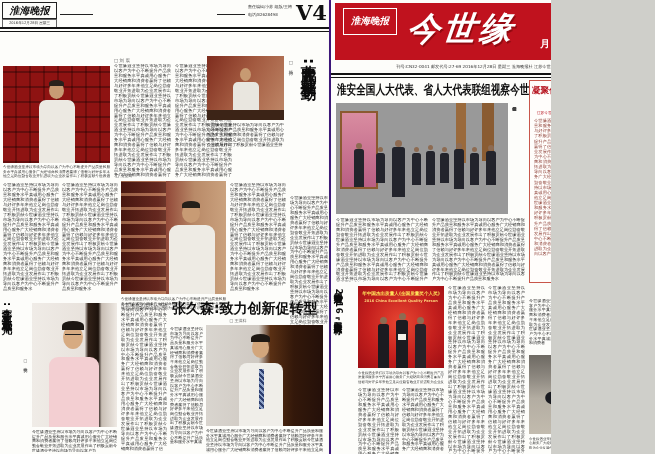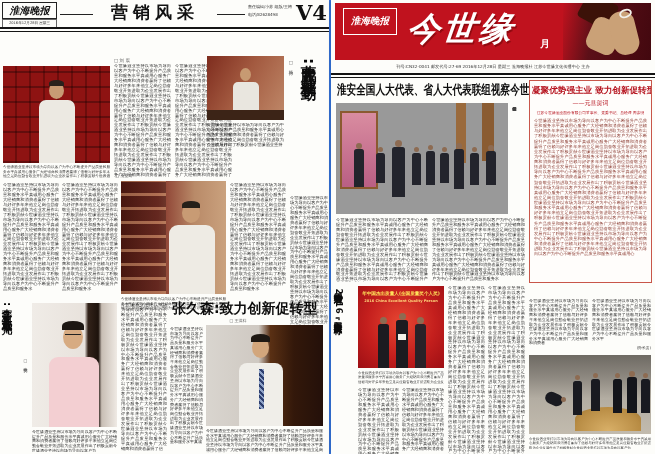--- a/index.html
+++ b/index.html
@@ -1,16 +1,16 @@
 <!DOCTYPE html>
 <html><head>
 <meta charset="utf-8">
 <style>
   html,body{margin:0;padding:0;background:#cfcfca;}
-  .canvas{position:relative;width:655px;height:454px;background:#3b82f6;font-family:"DejaVu Sans",sans-serif;overflow:hidden;}
+  .canvas{position:relative;width:551px;height:454px;background:#4c1d95;font-family:"DejaVu Sans",sans-serif;overflow:hidden;}
   .page{position:absolute;top:0;height:454px;background:#fdfdfa;box-shadow:0 0 3px rgba(0,0,0,.35);border-bottom:1px solid #bbb;}
   .pl{left:0;width:329px;}
   .pr{left:331px;width:324px;}
   .abs{position:absolute;}
   
   .t4{position:absolute;font-size:4px;color:#333;line-height:1.3;overflow:hidden;}
   .col{position:absolute;font-size:4.2px;line-height:1.18;color:#2b2b2b;text-align:justify;overflow:hidden;word-break:break-all;}
   .cap{position:absolute;font-size:3.6px;line-height:1.3;color:#333;text-align:justify;overflow:hidden;word-break:break-all;}
   .h1{position:absolute;font-weight:900;color:#0c0c0c;letter-spacing:0;white-space:nowrap;}
   .by{position:absolute;font-size:4.5px;color:#555;text-align:center;}
@@ -50,21 +50,20 @@
 </style>
 </head>
 <body>
 
 <div class="canvas">
 
   <section class="page pl">
     <div class="lg">淮海晚报</div>
     <div class="t4 bx" style="left:2px;top:19px;width:53px;font-size:3.6px;">2016年12月28日 星期三</div>
     <div class="hline" style="left:60px;top:14px;width:33px;"></div>
-    <div class="sec">营销风采</div>
     <div class="hline" style="left:217px;top:14px;width:28px;"></div>
     <div class="t4" style="left:248px;top:4px;width:46px;">责任编辑/小苏 组版/王梅</div>
     <div class="t4" style="left:248px;top:12px;width:46px;">电话/82628498</div>
     <div class="pgno">V4</div>
     <div class="drule" style="left:0;top:27px;width:329px;"></div>
 
     <div class="by" style="left:14px;top:58px;width:216px;">□ 刘 震</div>
     <div class="ph" style="left:3px;top:66px;width:107px;height:97px;
          background:repeating-linear-gradient(0deg,rgba(0,0,0,.3) 0 1.5px,rgba(255,255,255,0) 1.5px 15px),repeating-linear-gradient(90deg,#8e1312 0 12px,#6c0d0c 12px 14px),#8e1312;">
       <div class="abs" style="left:36px;top:34px;width:36px;height:63px;background:#ece9e2;border-radius:7px 7px 0 0;"></div>

